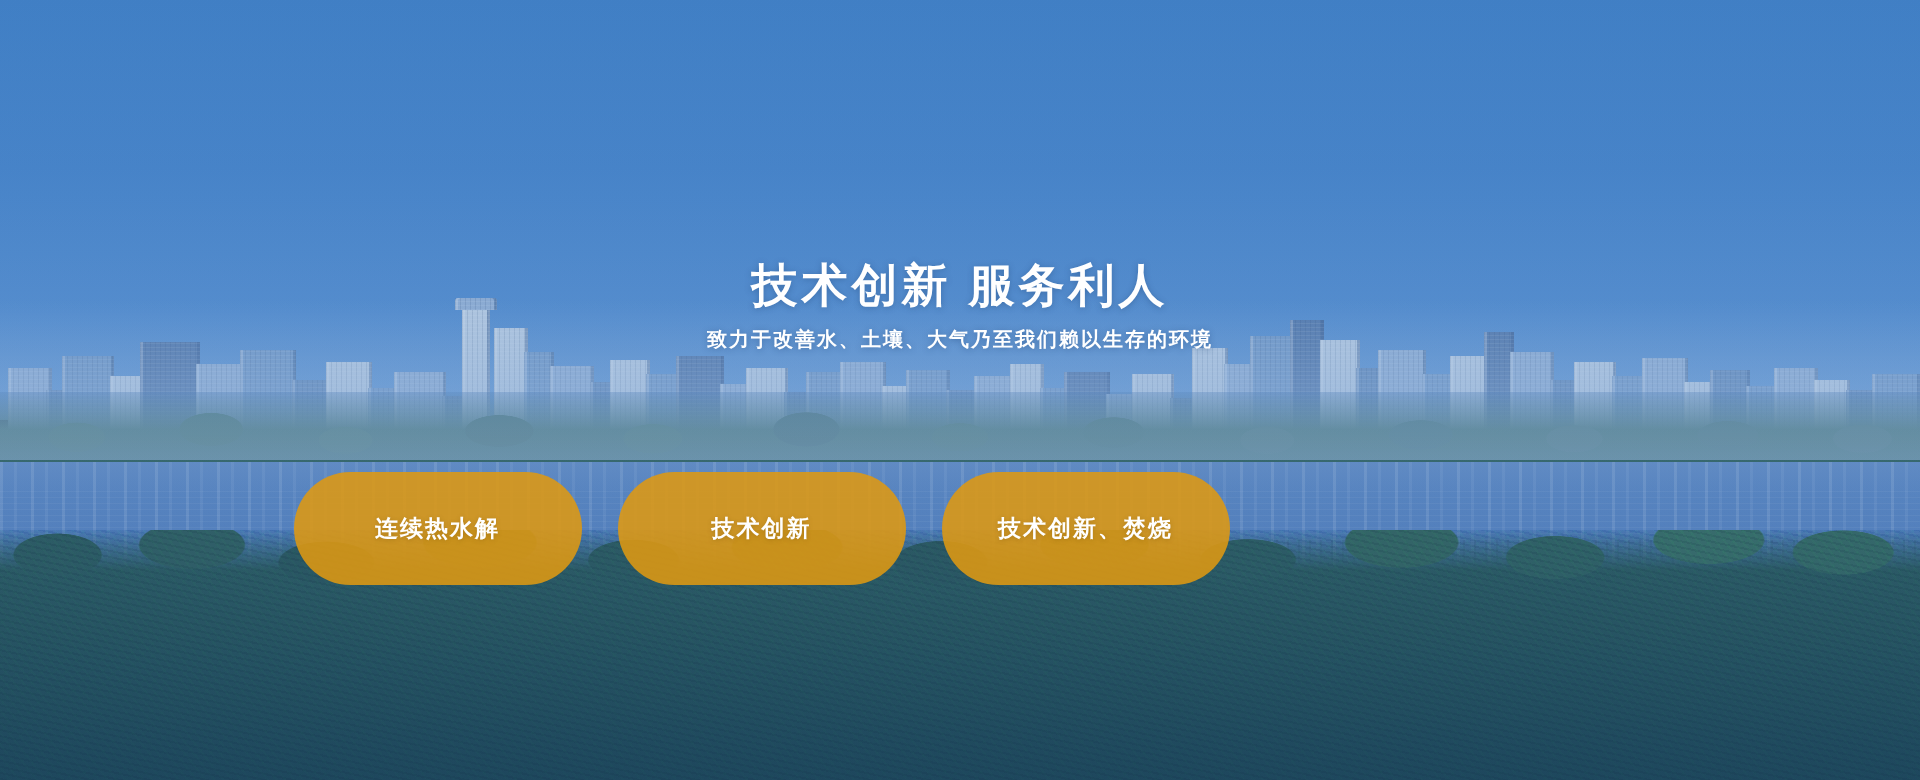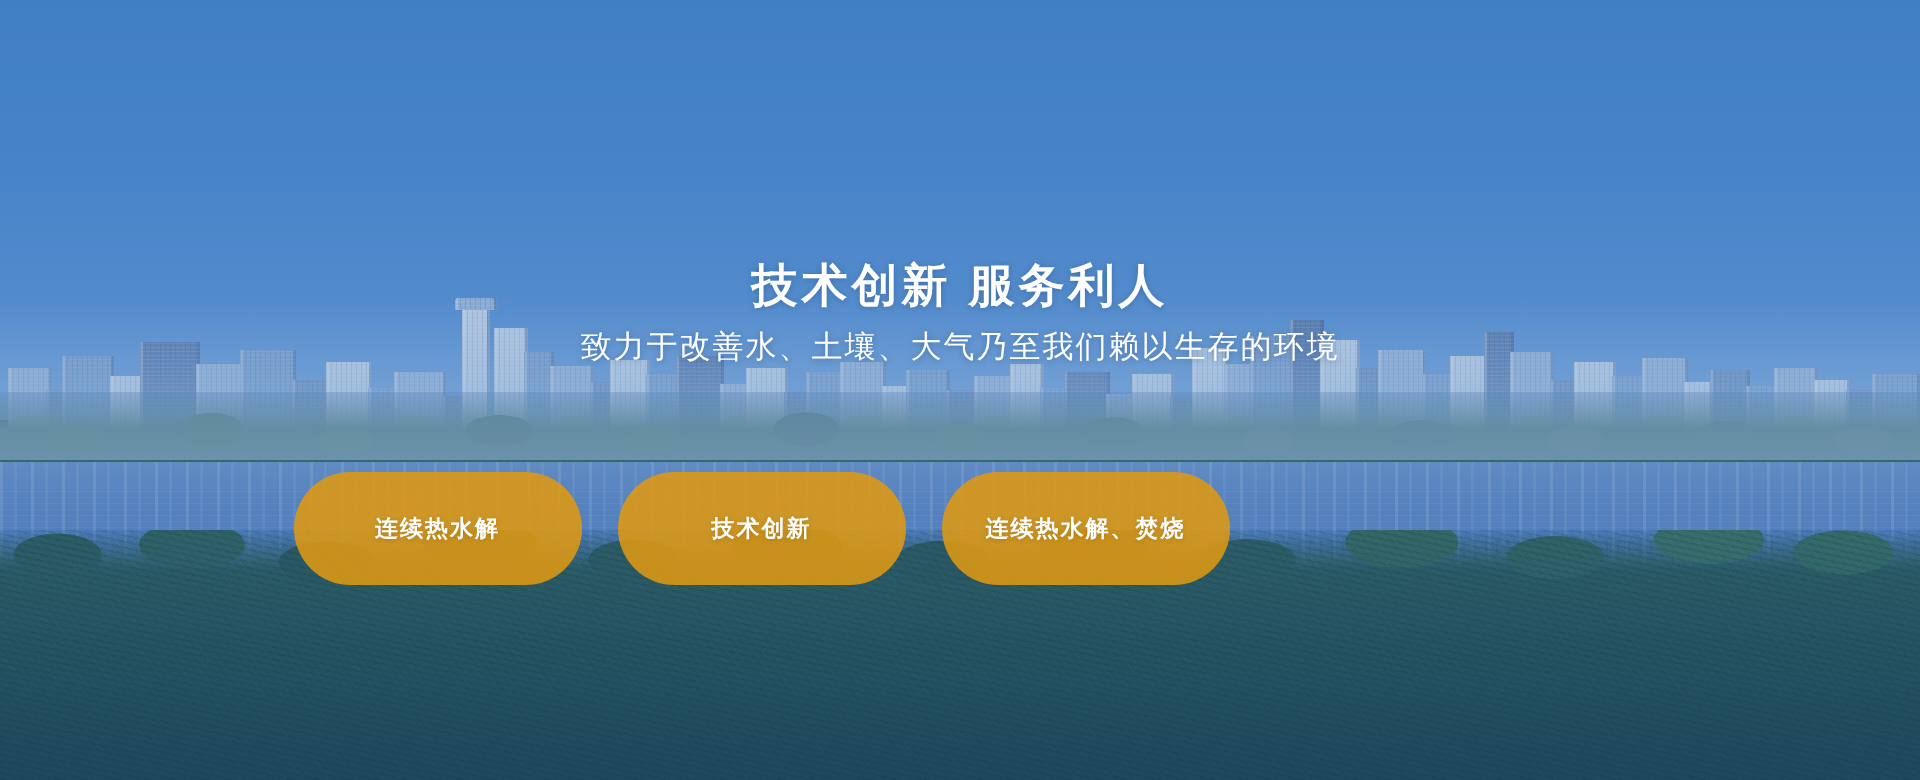--- a/index.html
+++ b/index.html
@@ -205,23 +205,23 @@
     margin: 0;
     font-size: 46px;
     line-height: 1.18;
     font-weight: 700;
     color: #ffffff;
     letter-spacing: 4px;
     text-shadow: 0 1px 6px rgba(25,60,110,.35);
   }
   .hero-subtitle {
     margin: 14px 0 0 0;
-    font-size: 31px;
+    font-size: 20px;
     line-height: 1.35;
-    font-weight: 400;
+    font-weight: 700;
     color: #ffffff;
     letter-spacing: 2px;
     text-shadow: 0 1px 6px rgba(25,60,110,.40);
   }
 
   
   .pill-row {
     position: absolute;
     left: 0;
     top: 472px;
@@ -351,17 +351,17 @@
   </div>
 
   <div class="pill-row">
     <button class="pill">
       <span class="pill-label">连续热水解</span>
     </button>
     <button class="pill">
       <span class="pill-label">技术创新</span>
     </button>
     <button class="pill">
-      <span class="pill-label">连续热水解、焚烧</span>
+      <span class="pill-label">技术创新、焚烧</span>
     </button>
   </div>
 
 </div>
 
 </body></html>

